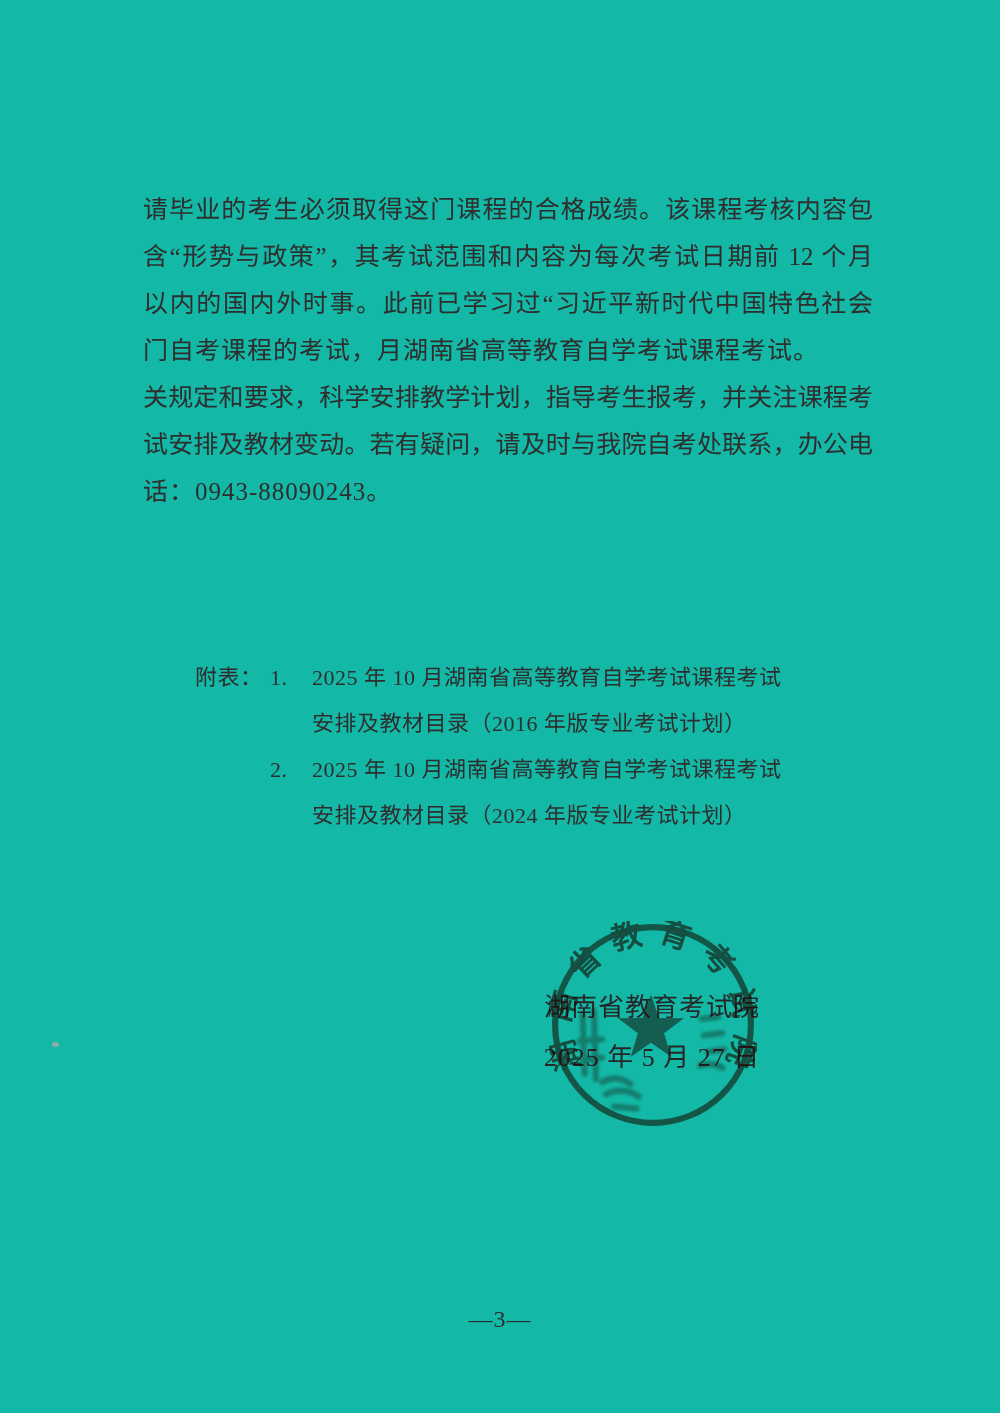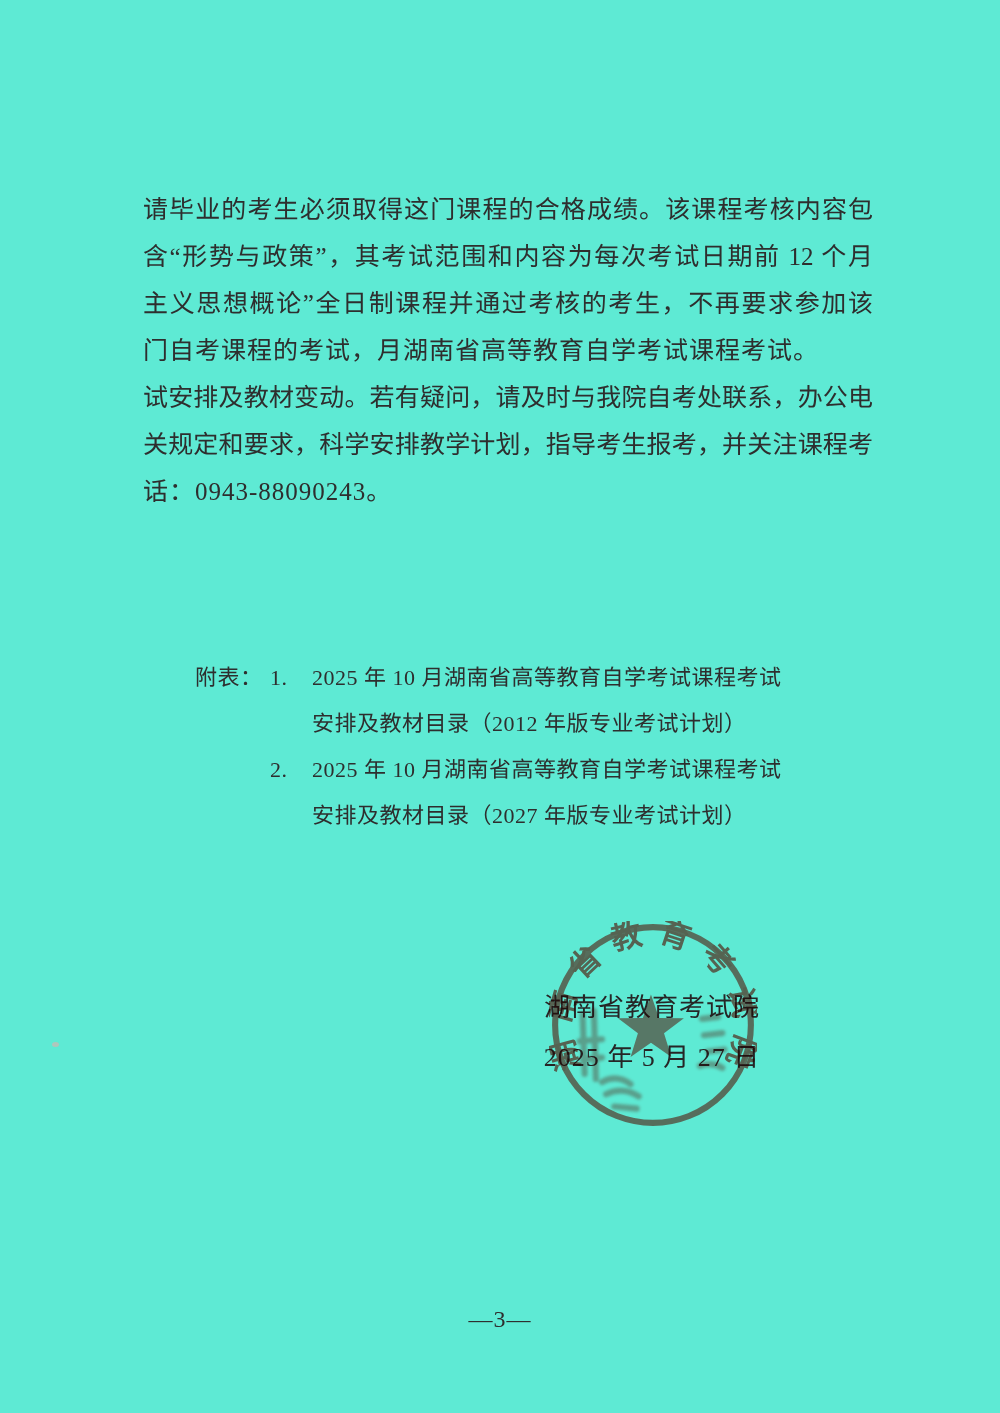--- a/index.html
+++ b/index.html
@@ -7,21 +7,21 @@
   body {
     background: #ffffff;
     font-family: "Liberation Serif", "DejaVu Serif", serif;
     color: #2e2e2e;
     position: relative;
   }
   .page {
     position: absolute;
     left: 0; top: 0;
     width: 1000px; height: 1413px;
-    background: #5eead4;
+    background: #14b8a6;
   }
 
   
   .body-text {
     position: absolute;
     left: 143px; top: 186px;
     width: 730px;
     font-size: 25px;
   }
   .line {
@@ -106,39 +106,39 @@
   }
 </style>
 </head>
 <body>
 
 <div class="page">
 
   <div class="body-text">
     <div class="line fill">请毕业的考生必须取得这门课程的合格成绩。该课程考核内容包</div>
     <div class="line fill">含“形势与政策”，其考试范围和内容为每次考试日期前 12 个月</div>
-    <div class="line fill">主义思想概论”全日制课程并通过考核的考生，不再要求参加该</div>
+    <div class="line fill">以内的国内外时事。此前已学习过“习近平新时代中国特色社会</div>
     <div class="line">门自考课程的考试，月湖南省高等教育自学考试课程考试。</div>
+    <div class="line fill">关规定和要求，科学安排教学计划，指导考生报考，并关注课程考</div>
     <div class="line fill">试安排及教材变动。若有疑问，请及时与我院自考处联系，办公电</div>
-    <div class="line fill">关规定和要求，科学安排教学计划，指导考生报考，并关注课程考</div>
     <div class="line">话：0943-88090243。</div>
   </div>
 
   <div class="attachments">
     <div class="att-row">
       <span class="att-label">附表：</span><span class="att-num">1.</span><span>2025 年 10 月湖南省高等教育自学考试课程考试</span>
     </div>
     <div class="att-row att-cont">
-      <span>安排及教材目录（2012 年版专业考试计划）</span>
+      <span>安排及教材目录（2016 年版专业考试计划）</span>
     </div>
     <div class="att-row">
       <span class="att-label"></span><span class="att-num">2.</span><span>2025 年 10 月湖南省高等教育自学考试课程考试</span>
     </div>
     <div class="att-row att-cont">
-      <span>安排及教材目录（2027 年版专业考试计划）</span>
+      <span>安排及教材目录（2024 年版专业考试计划）</span>
     </div>
   </div>
 
   <div class="signature">
     <div class="sig-line">湖南省教育考试院</div>
     <div class="sig-line">2025 年 5 月 27 日</div>
   </div>
 
   <div class="seal">
     <svg viewBox="0 0 204 204">

